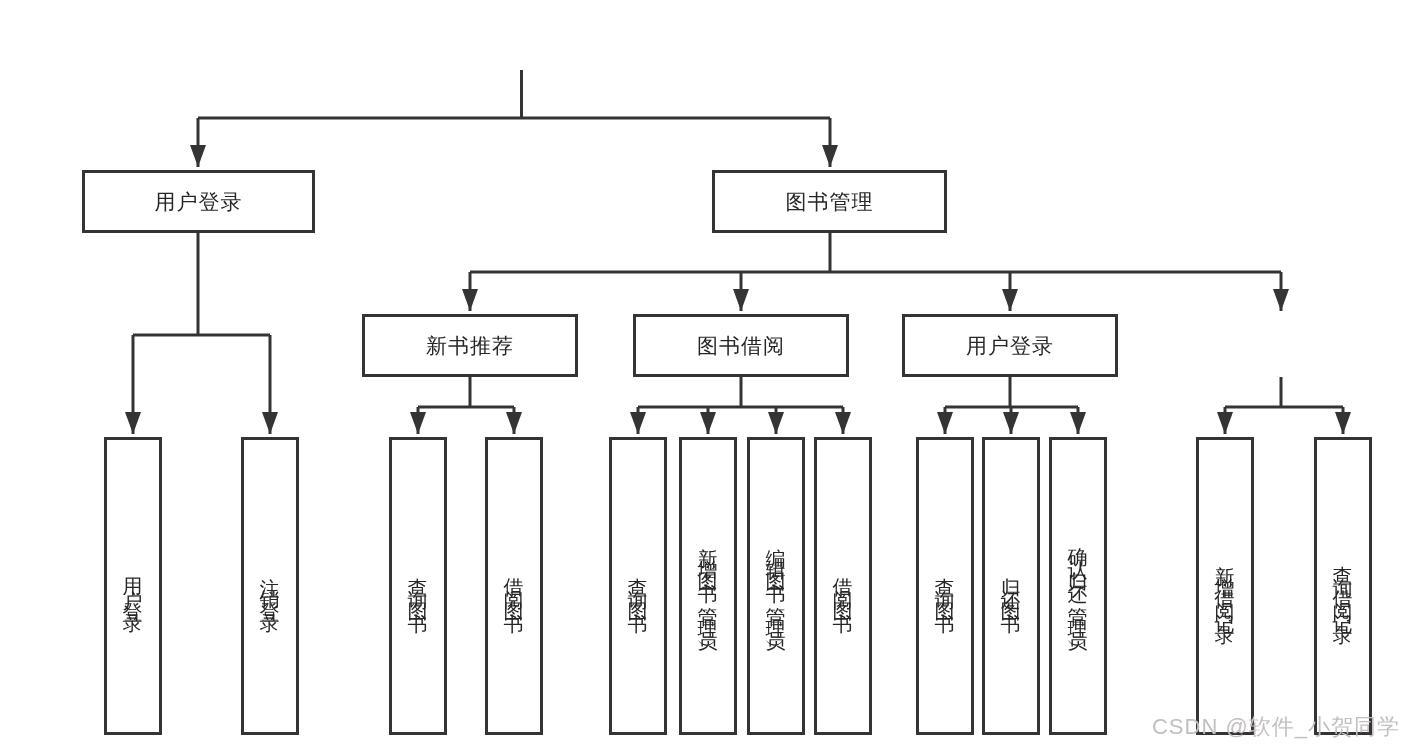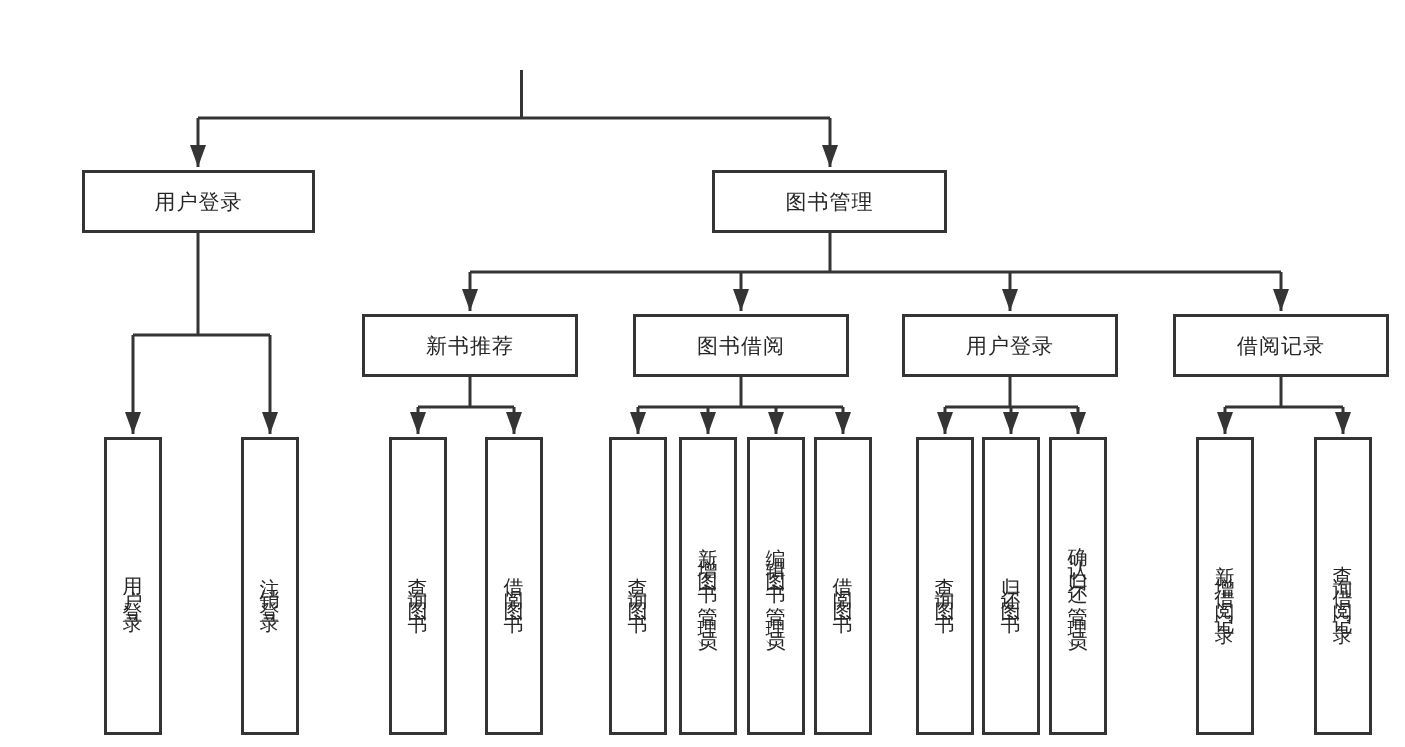--- a/index.html
+++ b/index.html
@@ -102,23 +102,20 @@
 
   <div class="box lvl2" style="left:362px;">
     <span class="hlabel">新书推荐</span>
   </div>
   <div class="box lvl2" style="left:633px;font-family:Liberation Serif, serif;">
     <span class="hlabel">图书借阅</span>
   </div>
   <div class="box lvl2" style="left:902px;">
     <span class="hlabel">用户登录</span>
   </div>
-  <div class="box lvl2" style="left:1173px;">
-    <span class="hlabel">借阅记录</span>
-  </div>
 
   <div class="box leaf" style="left:104px;">
     <span class="vtext">用户登录</span>
   </div>
   <div class="box leaf" style="left:241px;">
     <span class="vtext">注销登录</span>
   </div>
 
   <div class="box leaf" style="left:389px;">
     <span class="vtext">查询图书</span>
@@ -150,13 +147,14 @@
     <span class="vtext">确认归还（管理员）</span>
   </div>
 
   <div class="box leaf" style="left:1196px;">
     <span class="vtext">新增借阅记录</span>
   </div>
   <div class="box leaf" style="left:1314px;">
     <span class="vtext">查询借阅记录</span>
   </div>
 
+  <div class="wm">CSDN @软件_小贺同学</div>
 </div>
 
 </body></html>

